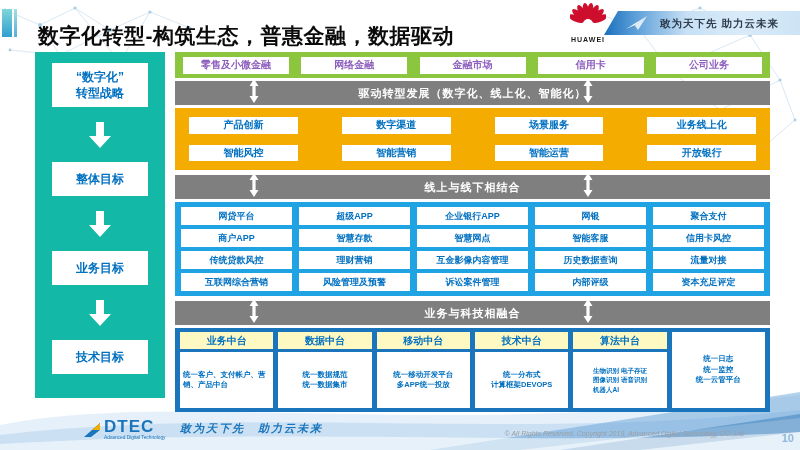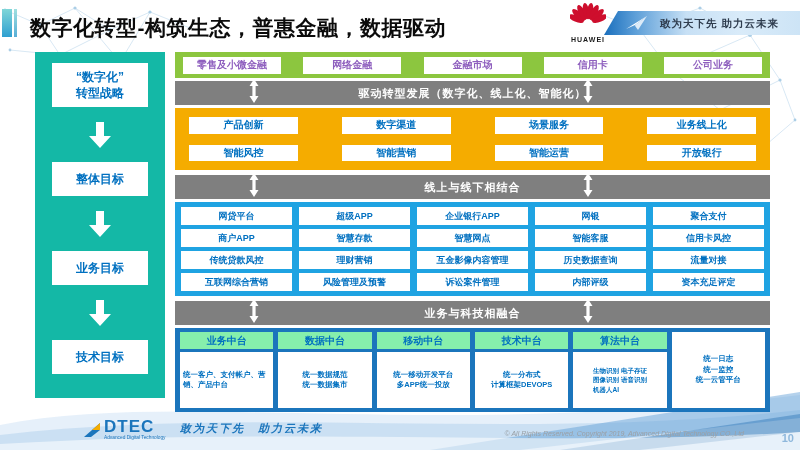--- a/index.html
+++ b/index.html
@@ -10,56 +10,56 @@
   .bg-net{position:absolute;pointer-events:none;opacity:.75;}
   .bg-net.tl{left:0;top:0;}
   .bg-net.tr{right:0;top:0;}
   .bg-waves{position:absolute;left:0;bottom:0;width:800px;height:80px;pointer-events:none;}
 
   
   .header{position:absolute;left:0;top:0;width:800px;height:48px;z-index:3;}
   .accent-bars{position:absolute;left:2px;top:9px;display:flex;gap:2px;align-items:center;height:28px;}
   .accent-bars .b1{width:10px;height:28px;background:linear-gradient(180deg,#7fd6d8,#2f9fd0);}
   .accent-bars .b2{width:3px;height:28px;background:linear-gradient(180deg,#9fe0e0,#58aed6);}
-  .slide-title{position:absolute;left:22px;top:6px;margin:8px;font-size:21px;font-weight:900;color:#0b0b0b;letter-spacing:.5px;white-space:nowrap;}
+  .slide-title{position:absolute;left:22px;top:6px;margin:16px;font-size:21px;font-weight:900;color:#0b0b0b;letter-spacing:.5px;white-space:nowrap;}
   .huawei{position:absolute;left:566px;top:2px;width:44px;text-align:center;}
   .huawei-brand{display:block;font-size:7px;font-weight:bold;color:#1a1a1a;letter-spacing:1px;margin-top:0px;}
   .ribbon{position:absolute;left:604px;top:11px;width:196px;height:24px;}
   .ribbon::before{content:"";position:absolute;inset:0;background:linear-gradient(90deg,#1a6fbd 0%,#5d9fd8 16%,#c7e0f5 42%,#d9ebf9 70%,#cde4f6 100%);clip-path:polygon(14px 0,100% 0,100% 100%,0 100%);}
   .ribbon .plane{position:absolute;left:22px;top:5px;}
   .ribbon-slogan{position:absolute;left:56px;top:6px;font-size:10.5px;font-weight:bold;color:#2e3c4e;letter-spacing:1px;}
 
   
   .main{position:absolute;left:35px;top:52px;z-index:2;display:flex;gap:10px;}
   .sidebar{width:130px;height:346px;background:#14b8a6;display:flex;flex-direction:column;align-items:center;justify-content:space-between;padding:11px 0 24px 0;box-sizing:border-box;}
   .sbox{width:96px;background:#fff;color:#0070c0;font-weight:bold;font-size:12px;display:flex;align-items:center;justify-content:center;text-align:center;line-height:1.35;}
   .sbox.tall{min-height:44px;}
   .sbox.short{min-height:34px;}
   .pre{white-space:pre-line;}
 
   .content{width:595px;display:flex;flex-direction:column;}
 
   .panel-green{height:26px;background:#8cc63f;display:flex;align-items:center;justify-content:space-between;padding:0 8px;box-sizing:border-box;margin-bottom:3px;}
-  .gcell{width:98px;height:17px;background:#fff;color:#8e5fbe;font-weight:bold;font-size:10px;display:flex;align-items:center;justify-content:center;white-space:nowrap;}
+  .gcell{width:106px;height:17px;background:#fff;color:#8e5fbe;font-weight:bold;font-size:10px;display:flex;align-items:center;justify-content:center;white-space:nowrap;}
 
   .banner{position:relative;height:24px;background:#7f7f7f;color:#fff;font-weight:bold;font-size:11px;display:flex;align-items:center;justify-content:center;margin-bottom:3px;letter-spacing:1px;}
   .banner .updown{position:absolute;top:-2px;}
   .banner .updown.l{left:12.5%;}
   .banner .updown.r{left:68.5%;}
 
   .panel-yellow{height:62px;background:#f5ac00;display:grid;grid-template-columns:repeat(4,1fr);column-gap:44px;row-gap:11px;padding:9px 14px;box-sizing:border-box;margin-bottom:5px;}
   .ycell{background:#fff;color:#0070c0;font-weight:bold;font-size:10px;display:flex;align-items:center;justify-content:center;white-space:nowrap;}
 
   .panel-cyan{height:94px;background:#1fa3e2;display:grid;grid-template-columns:repeat(5,1fr);column-gap:7px;padding:5px 6px;box-sizing:border-box;margin-bottom:5px;text-align:center;}
   .ccol{display:flex;flex-direction:column;gap:4px;}
   .ccell{flex:1;background:#fff;color:#0070c0;font-weight:bold;font-size:9px;display:flex;align-items:center;justify-content:center;white-space:nowrap;}
 
   .panel-navy{height:84px;background:#1b75bc;display:grid;grid-template-columns:repeat(6,1fr);column-gap:5px;padding:4px 5px;box-sizing:border-box;}
   .ncol{display:flex;flex-direction:column;gap:3px;}
-  .nhead{height:17px;background:#86efac;color:#0070c0;font-weight:bold;font-size:10px;display:flex;align-items:center;justify-content:center;white-space:nowrap;}
+  .nhead{height:17px;background:#fef9c3;color:#0070c0;font-weight:bold;font-size:10px;display:flex;align-items:center;justify-content:center;white-space:nowrap;}
   .nbody{flex:1;background:#fff;color:#0070c0;font-weight:bold;font-size:7.5px;line-height:1.4;display:flex;align-items:center;justify-content:center;text-align:center;padding:2px 3px;box-sizing:border-box;}
   .nbody.left{text-align:left;justify-content:flex-start;}
   .nbody.tiny{font-size:6.5px;text-align:left;}
 
   
   .footer{position:absolute;left:0;bottom:0;width:800px;height:46px;z-index:3;}
   .adtec{position:absolute;left:84px;bottom:9px;display:flex;align-items:flex-end;gap:2px;}
   .adtec-text{display:flex;flex-direction:column;line-height:1;}
   .adtec-name{font-size:17px;font-weight:900;color:#1b75bc;letter-spacing:1px;}
   .adtec-sub{font-size:4.8px;color:#1b75bc;margin-top:1px;}

